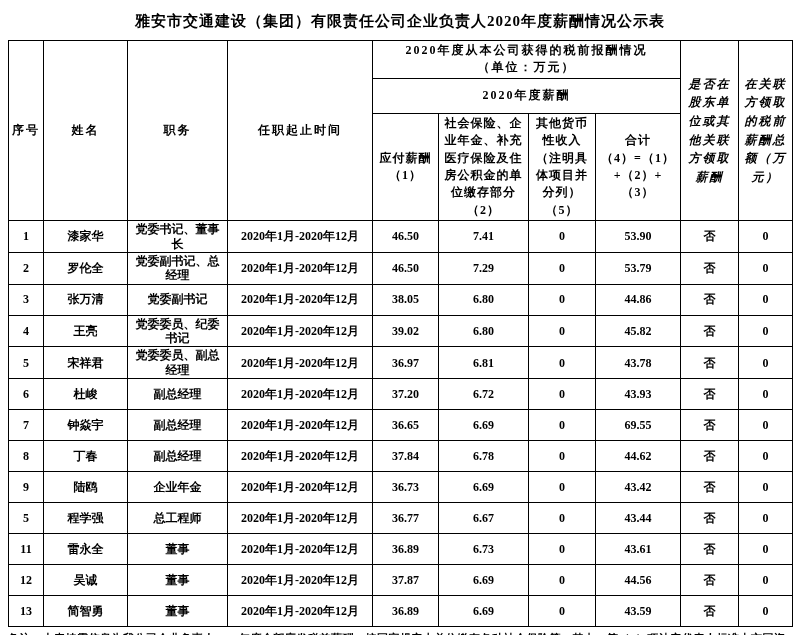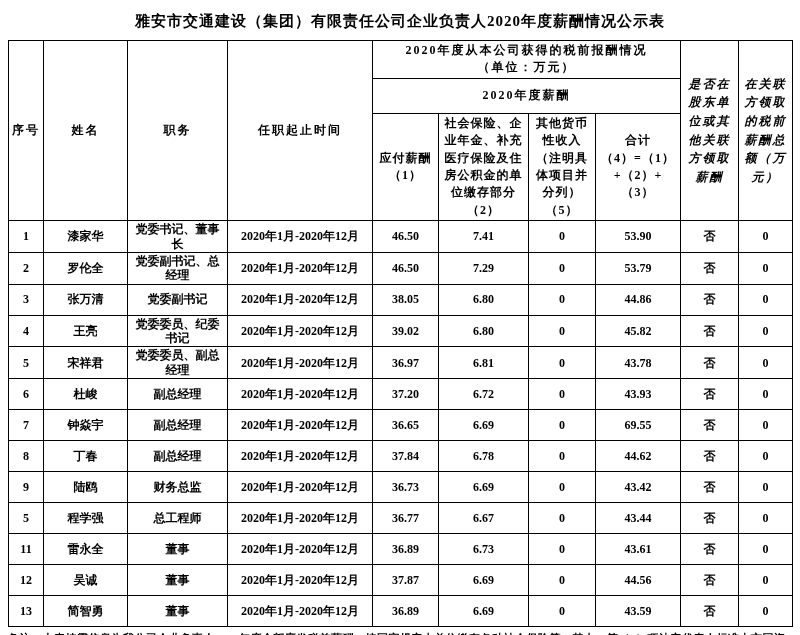--- a/index.html
+++ b/index.html
@@ -172,21 +172,21 @@
           <td class="num">37.84</td>
           <td class="num">6.78</td>
           <td class="num">0</td>
           <td class="num">44.62</td>
           <td>否</td>
           <td class="num">0</td>
         </tr>
         <tr>
           <td>9</td>
           <td>陆鸥</td>
-          <td>财务总监</td>
+          <td>企业年金</td>
           <td>2020年1月-2020年12月</td>
           <td class="num">36.73</td>
           <td class="num">6.69</td>
           <td class="num">0</td>
           <td class="num">43.42</td>
           <td>否</td>
           <td class="num">0</td>
         </tr>
         <tr>
           <td>5</td>

